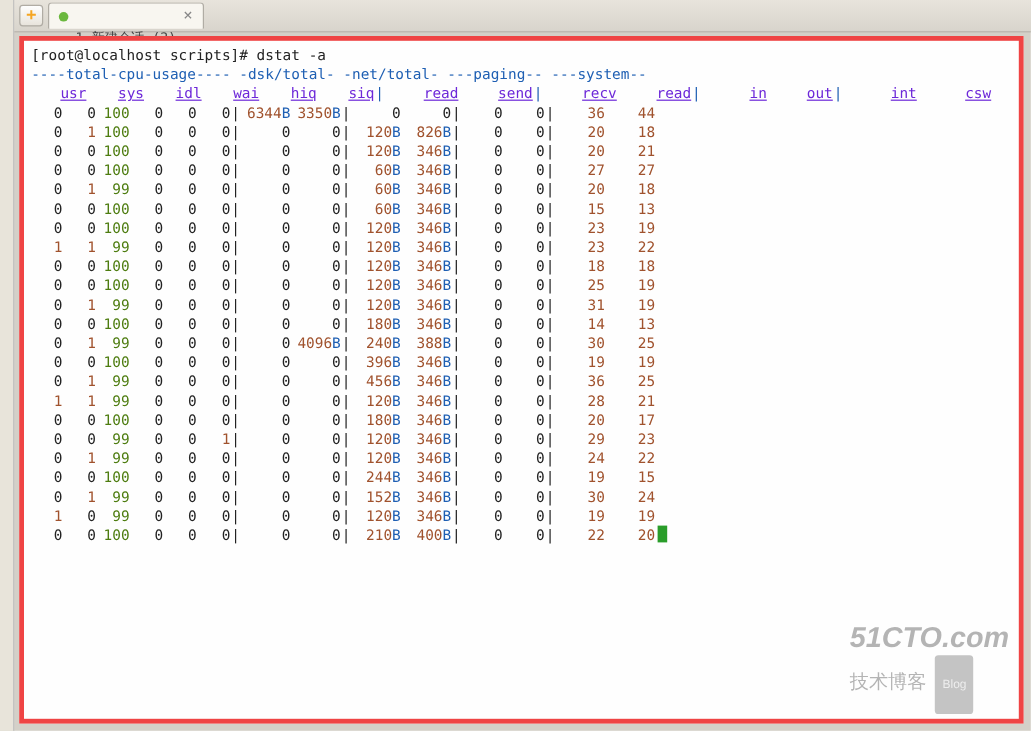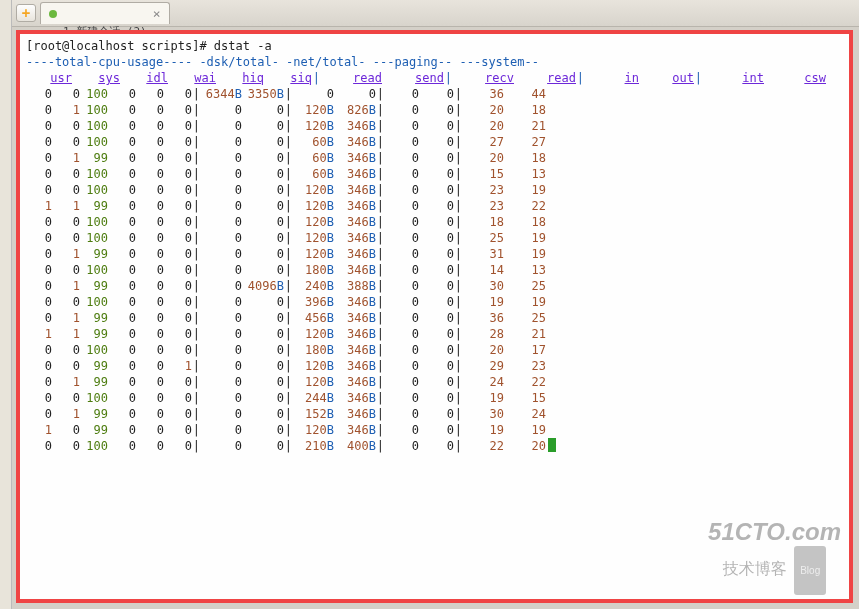--- a/index.html
+++ b/index.html
@@ -109,21 +109,21 @@
   width: 8px;
   height: 14px;
   background: #2a9d2a;
   vertical-align: middle;
   margin-left: 2px;
 }
 .watermark {
   position: absolute;
   right: 18px;
   bottom: 14px;
-  text-align: center;
+  text-align: left;
   color: rgba(90,90,90,0.45);
   font-family: Arial, sans-serif;
 }
 .watermark .big { font-size: 24px; font-weight: bold; font-style: italic; }
 .watermark .small { font-size: 16px; }
 .watermark .blog {
   display: inline-block;
   background: rgba(90,90,90,0.35);
   color: rgba(255,255,255,0.7);
   padding: 19px 6px;

